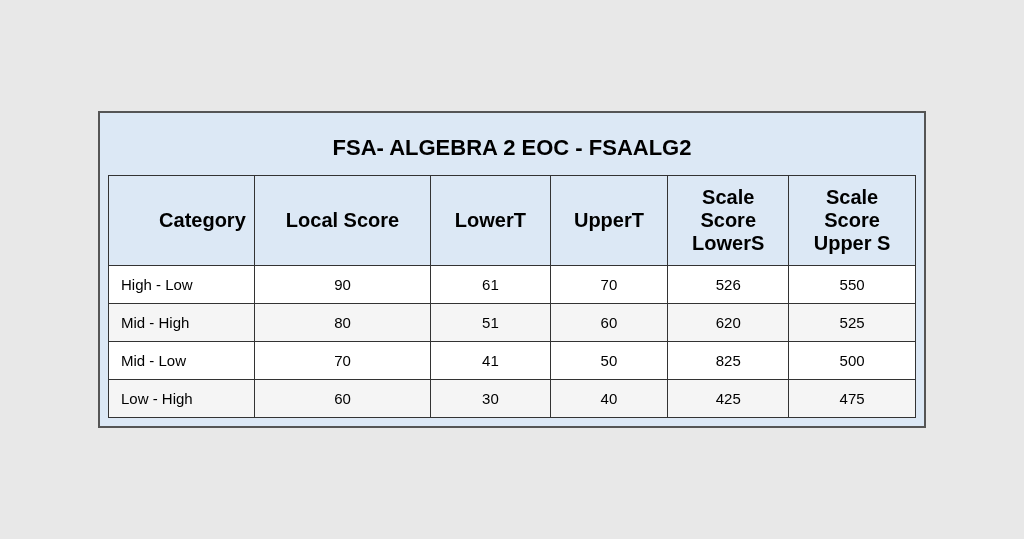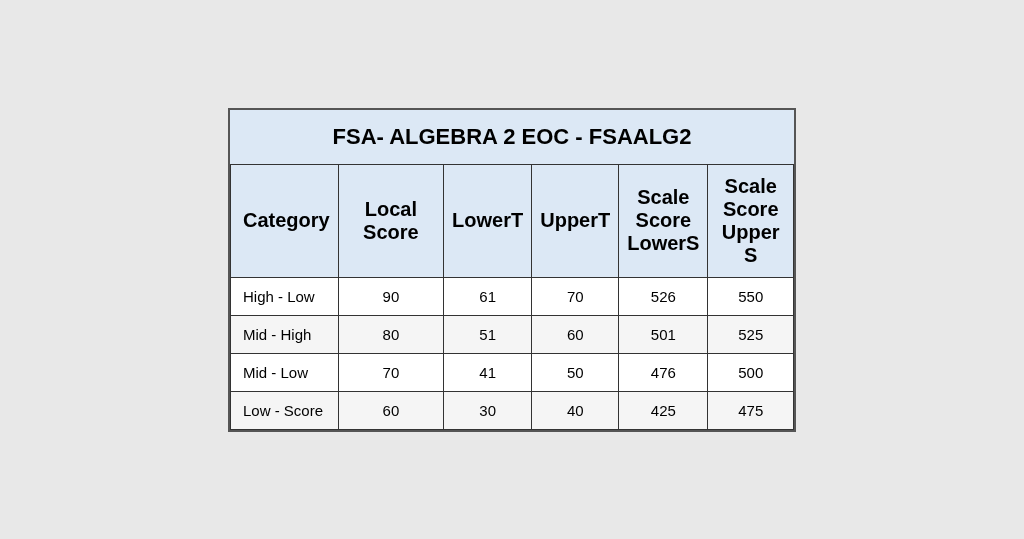--- a/index.html
+++ b/index.html
@@ -14,21 +14,22 @@
       background: #e8e8e8;
       display: flex;
       align-items: center;
       justify-content: center;
       font-family: Arial, sans-serif;
     }
 
     .table-container {
       background: #dce8f5;
       border: 2px solid #555;
-      width: 568px;
+      padding: 8px;
+      width: 828px;
     }
 
     .table-title {
       text-align: center;
       font-size: 22px;
       font-weight: bold;
       padding: 14px 0 14px 0;
       color: #000;
       background: #dce8f5;
     }
@@ -107,33 +108,33 @@
           <td>61</td>
           <td>70</td>
           <td>526</td>
           <td>550</td>
         </tr>
         <tr>
           <td class="category-cell">Mid - High</td>
           <td>80</td>
           <td>51</td>
           <td>60</td>
-          <td>501</td>
+          <td>620</td>
           <td>525</td>
         </tr>
         <tr>
           <td class="category-cell">Mid - Low</td>
           <td>70</td>
           <td>41</td>
           <td>50</td>
-          <td>476</td>
+          <td>825</td>
           <td>500</td>
         </tr>
         <tr>
-          <td class="category-cell">Low - Score</td>
+          <td class="category-cell">Low - High</td>
           <td>60</td>
           <td>30</td>
           <td>40</td>
           <td>425</td>
           <td>475</td>
         </tr>
       </tbody>
   </table>
 </div>
 

